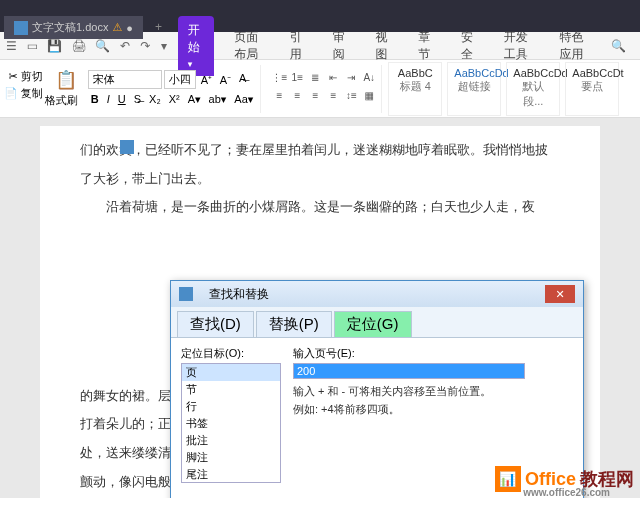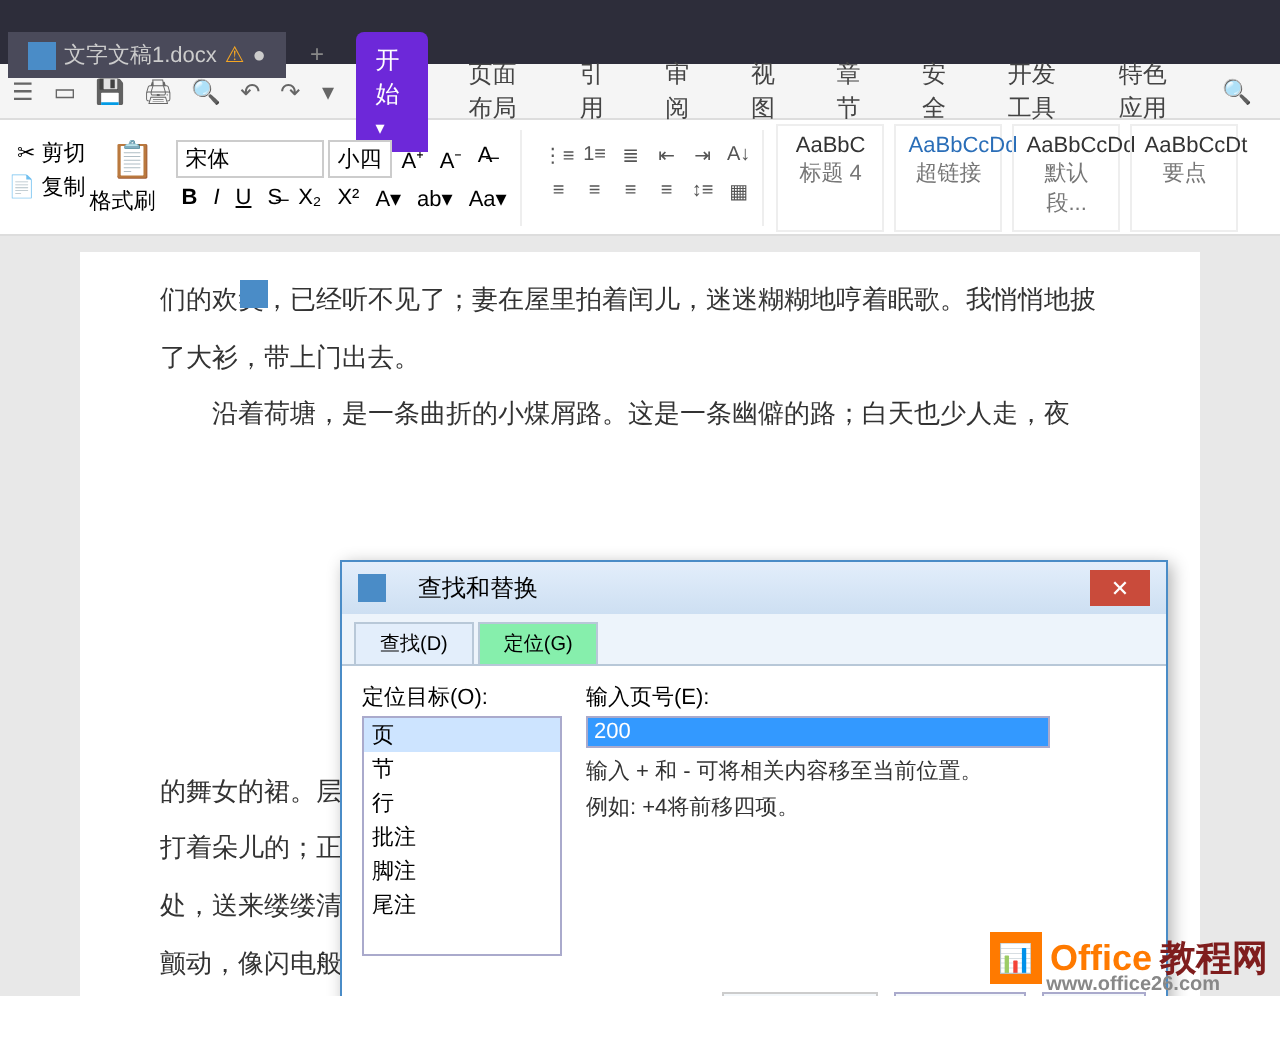--- a/index.html
+++ b/index.html
@@ -37,21 +37,21 @@
   
   .doc-area { position: relative; background: #e8e8e8; height: 380px; overflow: hidden; }
   .page { background: #fff; margin: 8px 40px; padding: 10px 40px; font-family: "SimSun", serif; font-size: 13px; line-height: 2.2; color: #333; min-height: 420px; }
   .margin-icon { position: absolute; left: 120px; top: 22px; width: 14px; height: 14px; background: #4a8cc7; }
   
   .dialog { position: absolute; left: 170px; top: 162px; width: 414px; background: #f4f8fb; border: 1px solid #4a8cc7; box-shadow: 2px 2px 8px rgba(0,0,0,0.3); font-size: 12px; }
   .dlg-title { background: linear-gradient(#e3eefb,#cddff2); padding: 4px 8px; display: flex; align-items: center; gap: 16px; }
   .dlg-title .icon { width: 14px; height: 14px; background: #4a8cc7; }
   .dlg-close { margin-left: auto; width: 30px; height: 18px; background: #c94b3b; color: #fff; display: flex; align-items: center; justify-content: center; font-size: 11px; cursor: pointer; }
   .dlg-tabs { display: flex; background: #edf4fb; padding-top: 4px; padding-left: 6px; }
-  .dtab { padding: 3px 12px; border: 1px solid #b8c8d8; border-bottom: none; background: #e3eefb; margin-right: 2px; font-size: 10px; cursor: pointer; }
+  .dtab { padding: 3px 12px; border: 1px solid #b8c8d8; border-bottom: none; background: #e3eefb; margin-right: 2px; font-size: 15px; cursor: pointer; }
   .dtab.active { background: #86efac; }
   .dlg-body { background: #fff; padding: 8px 10px 10px 10px; border-top: 1px solid #b8c8d8; }
   .body-row { display: flex; gap: 12px; }
   .col-left { width: 100px; }
   .col-right { flex: 1; }
   .lbl { font-size: 11px; margin-bottom: 2px; display: block; }
   .listbox { border: 1px solid #aac; width: 100px; height: 120px; overflow: auto; background: #fff; font-size: 11px; }
   .listbox div { padding: 1px 4px; }
   .listbox .sel-item { background: #cde4ff; }
   .txtinput { width: 232px; border: 1px solid #aac; padding: 1px 3px; font-size: 11px; background: #fff; }
@@ -185,30 +185,32 @@
   </div>
 
   <div class="dialog">
     <div class="dlg-title">
       <span class="icon"></span>
       <span>查找和替换</span>
       <span class="dlg-close">✕</span>
     </div>
     <div class="dlg-tabs">
       <div class="dtab">查找(D)</div>
+      <div class="dtab">替换(P)</div>
       <div class="dtab active">定位(G)</div>
     </div>
     <div class="dlg-body">
       <div class="body-row">
         <div class="col-left">
           <span class="lbl">定位目标(O):</span>
           <div class="listbox">
             <div class="sel-item">页</div>
             <div>节</div>
             <div>行</div>
+            <div>书签</div>
             <div>批注</div>
             <div>脚注</div>
             <div>尾注</div>
           </div>
         </div>
         <div class="col-right">
           <span class="lbl">输入页号(E):</span>
           <input class="txtinput selected" value="200" style="">
           <div class="hint">
             <div>输入 + 和 - 可将相关内容移至当前位置。</div>

